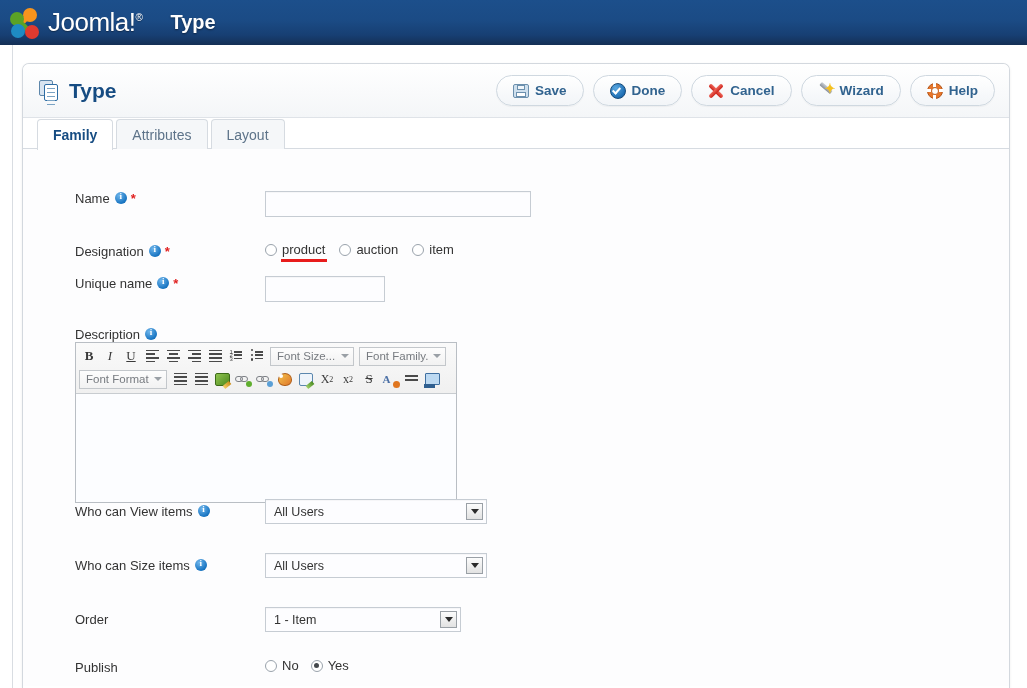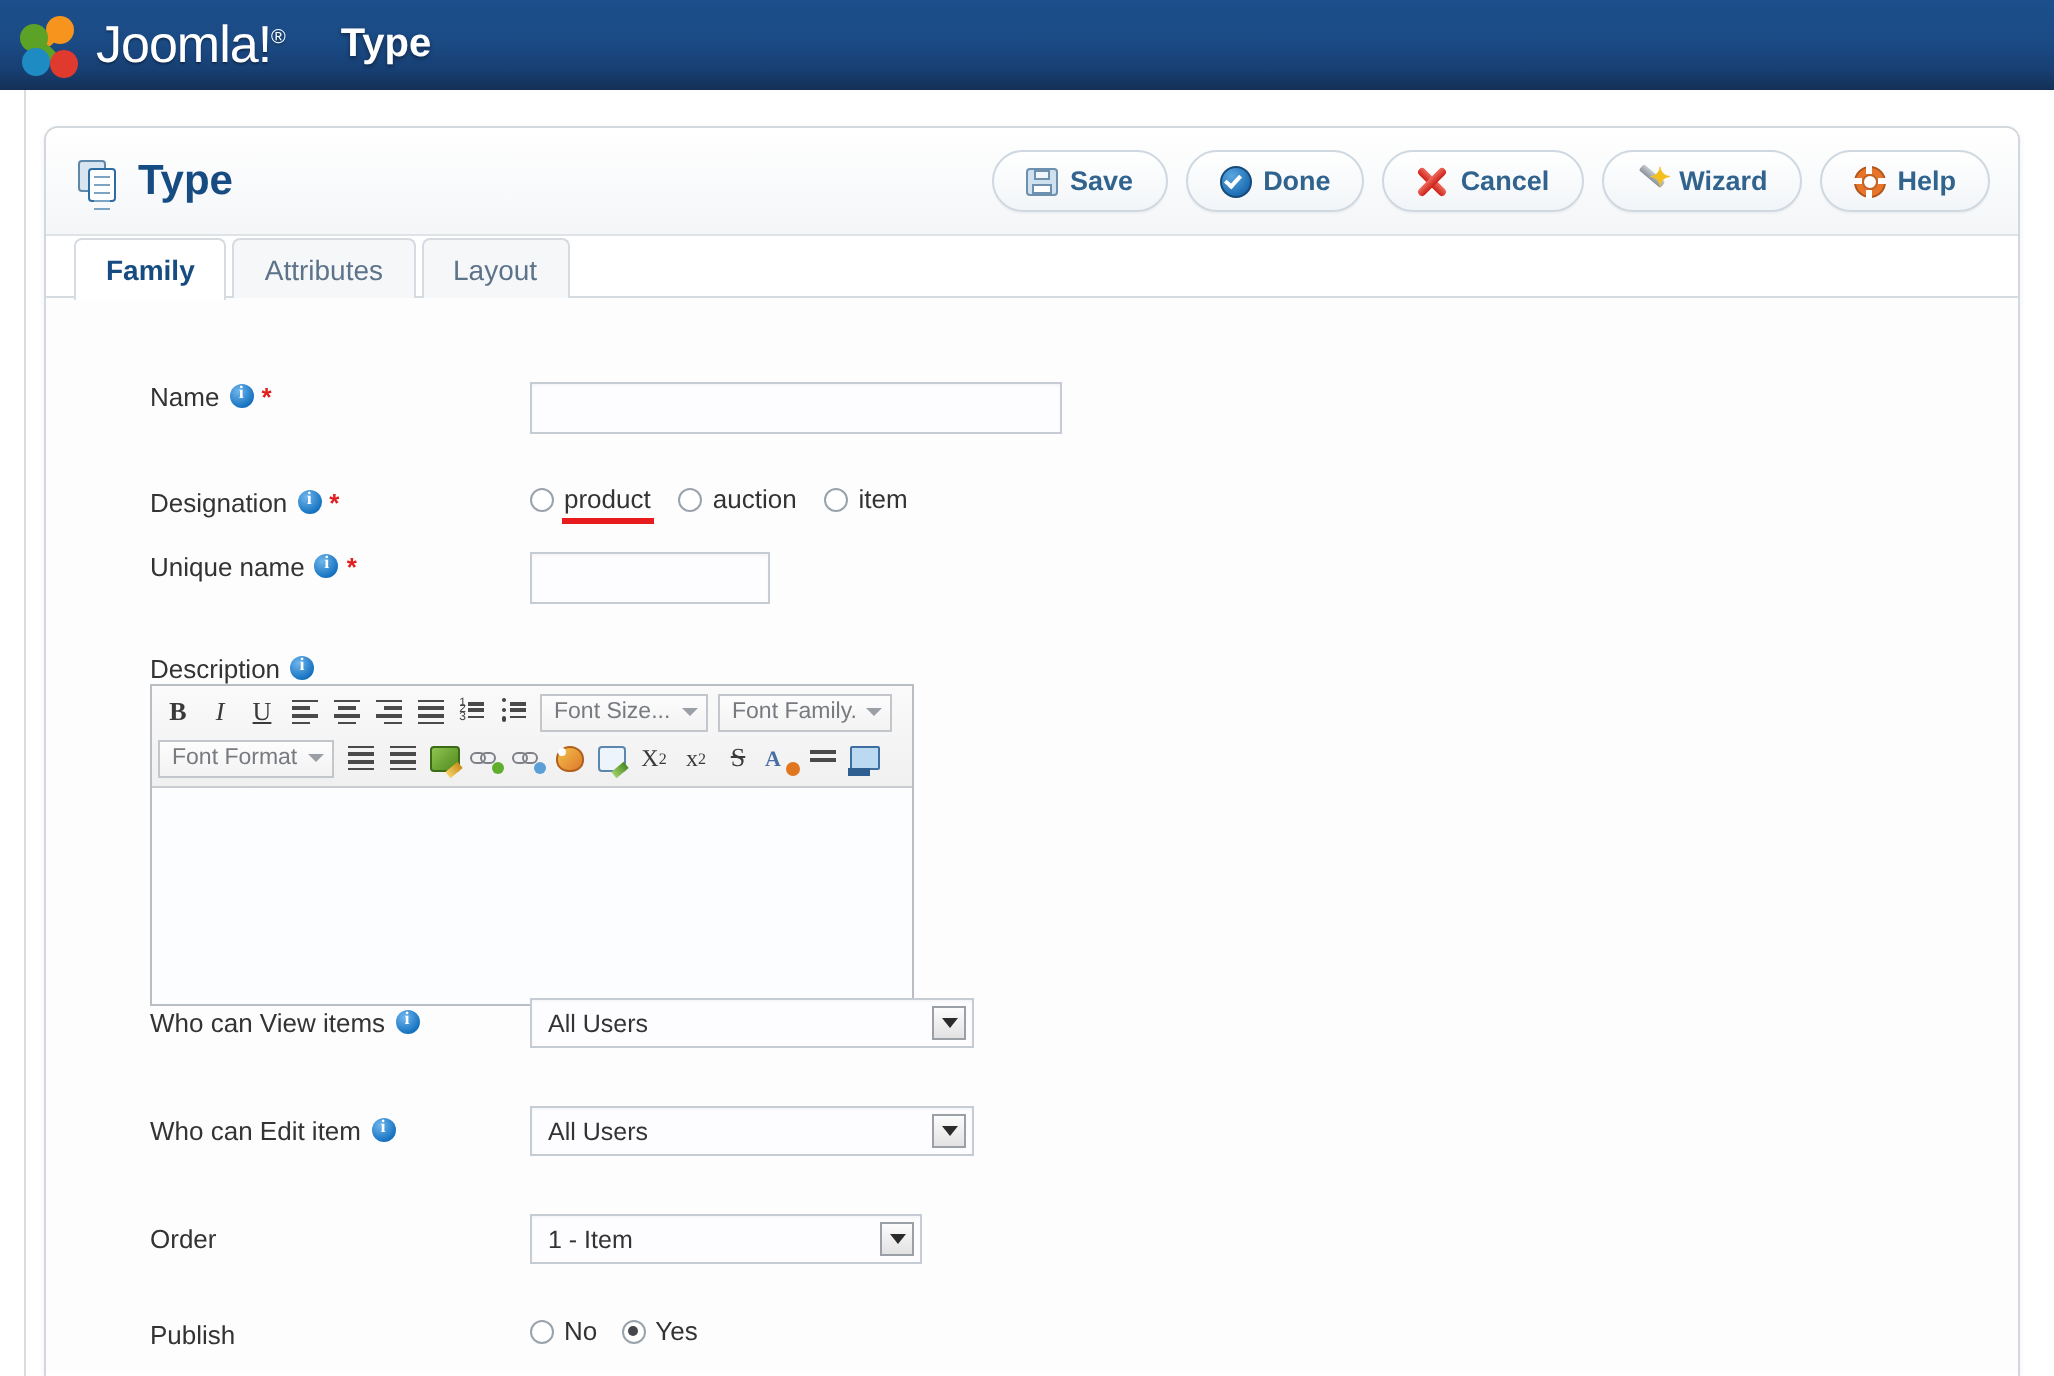--- a/index.html
+++ b/index.html
@@ -597,21 +597,21 @@
           <span>Who can View items</span><span class="info-ico"></span>
         </div>
         <div class="sel" style="width:222px;">
           <span class="sel-val">All Users</span>
           <span class="sel-btn"></span>
         </div>
       </div>
 
       <div class="row" style="left:52px; top:404px;">
         <div class="lbl" style="width:190px; padding-top:5px;">
-          <span>Who can Edit item</span><span class="info-ico"></span>
+          <span>Who can Size items</span><span class="info-ico"></span>
         </div>
         <div class="sel" style="width:222px;">
           <span class="sel-val">All Users</span>
           <span class="sel-btn"></span>
         </div>
       </div>
 
       <div class="row" style="left:52px; top:458px;">
         <div class="lbl" style="width:190px; padding-top:5px;">
           <span>Order</span>

